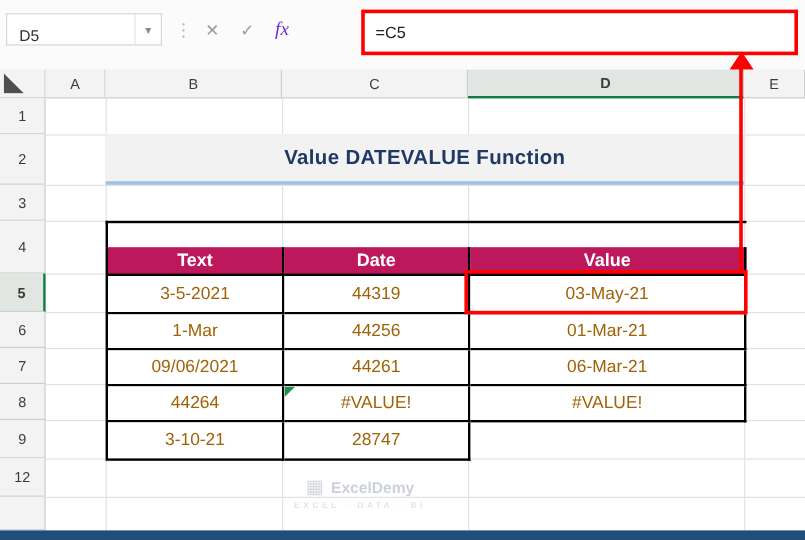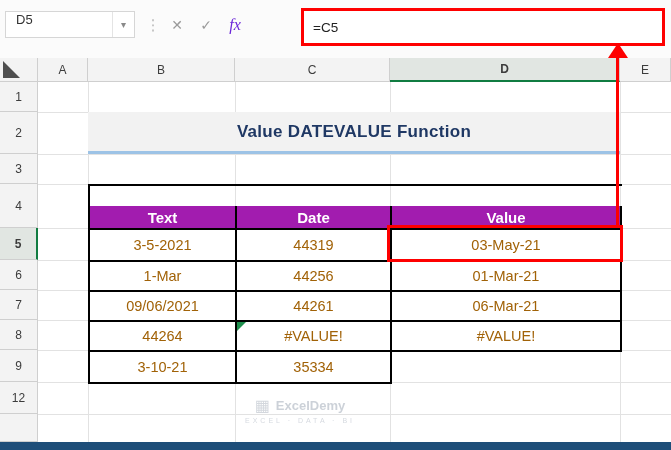--- a/index.html
+++ b/index.html
@@ -7,21 +7,21 @@
   body {
     position: relative;
     font-family: "Liberation Sans", sans-serif;
     background: #ffffff;
     overflow: hidden;
   }
   
   .topbar { position:absolute; left:0; top:0; width:671px; height:58px; background:#fbfbfb; }
   .namebox {
     position:absolute; left:5px; top:11px; width:130px; height:27px;
-    background:#fff; border:1px solid #d6d6d6; display:flex; align-items:flex-start;
+    background:#fff; border:1px solid #d6d6d6; display:flex; align-items:flex-end;
     font-size:13px; color:#333;
   }
   .namebox .val { flex:1; padding-left:10px; }
   .namebox .chev { width:22px; text-align:center; color:#8a8a8a; font-size:10px; border-left:1px solid #e4e4e4; align-self:stretch; display:flex; align-items:center; justify-content:center; }
   .fbtn { position:absolute; top:11px; height:27px; width:26px; display:flex; align-items:center; justify-content:center; color:#9a9a9a; font-size:14px; cursor:default; background:transparent; border:none; }
   .dots { left:140px; color:#b8b8b8; font-size:15px; }
   .xbtn { left:164px; }
   .okbtn { left:193px; }
   .fxbtn { left:222px; font-family:"Liberation Serif", serif; font-style:italic; font-size:16px; color:#6d28d9; }
   .formulabox {
@@ -62,21 +62,21 @@
     position:absolute; left:88px; top:184px;
     display:grid; grid-template-columns:147px 155px 230px;
     grid-template-rows:44px 32px 30px 30px 30px 32px;
     border-top:2px solid #000; border-left:2px solid #000;
   }
   .tc {
     border-right:2px solid #000; border-bottom:2px solid #000;
     background:#fff; display:flex; align-items:center; justify-content:center;
     font-size:14.5px; color:#a16207;
   }
-  .th { background:#a21caf; color:#fff; font-weight:bold; font-size:15px;margin-top:20px; }
+  .th { background:#be185d; color:#fff; font-weight:bold; font-size:15px;margin-top:20px; }
   
   .sel-cell-red { position:absolute; left:387px; top:225px; width:236px; height:37px; border:3px solid #fe0000; z-index:6; pointer-events:none; }
   .arrow-shaft { position:absolute; left:616px; top:57px; width:3px; height:170px; background:#fe0000; z-index:7; }
   .arrow-head { position:absolute; left:608px; top:43px; width:0; height:0; border-left:10px solid transparent; border-right:10px solid transparent; border-bottom:15px solid #fe0000; z-index:7; }
   .err-tri { position:absolute; left:237px; top:322px; width:9px; height:9px; background:#1e8f4d; clip-path:polygon(0 0, 100% 0, 0 100%); z-index:5; }
   
   .watermark { position:absolute; left:160px; top:396px; width:280px; text-align:center; opacity:0.85; z-index:1; }
   .wm-row { display:flex; align-items:center; justify-content:center; gap:6px; }
   .wm-icon { font-size:16px; color:#ccd1d8; }
   .wm-name { font-size:13px; font-weight:bold; color:#c4cad2; }
@@ -164,21 +164,21 @@
 
   <div class="tc">09/06/2021</div>
   <div class="tc">44261</div>
   <div class="tc">06-Mar-21</div>
 
   <div class="tc">44264</div>
   <div class="tc">#VALUE!</div>
   <div class="tc">#VALUE!</div>
 
   <div class="tc">3-10-21</div>
-  <div class="tc">35334</div>
+  <div class="tc">28747</div>
 </div>
 
 <div class="err-tri"></div>
 <div class="sel-cell-red"></div>
 <div class="arrow-shaft"></div>
 <div class="arrow-head"></div>
 
 <div class="bottombar"></div>
 
 </body></html>

